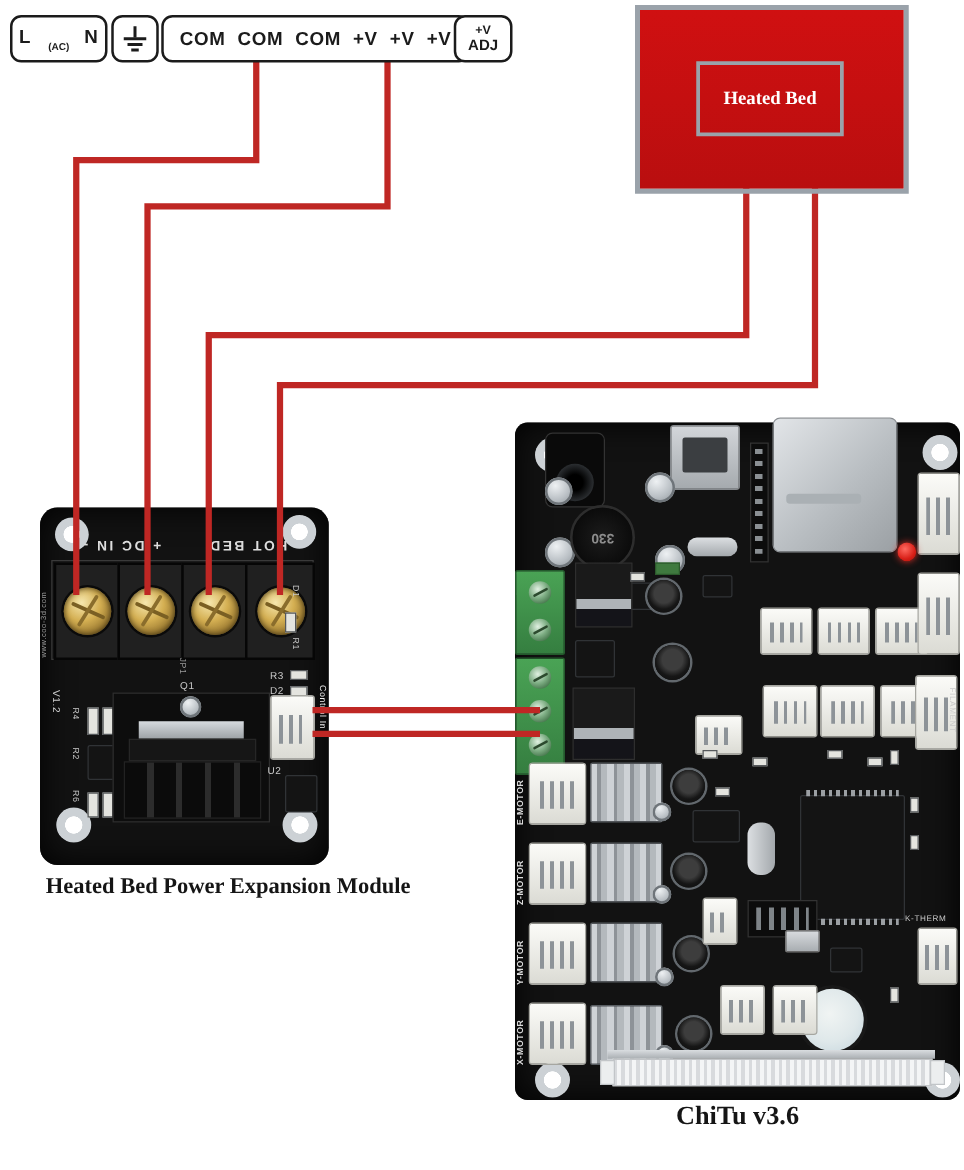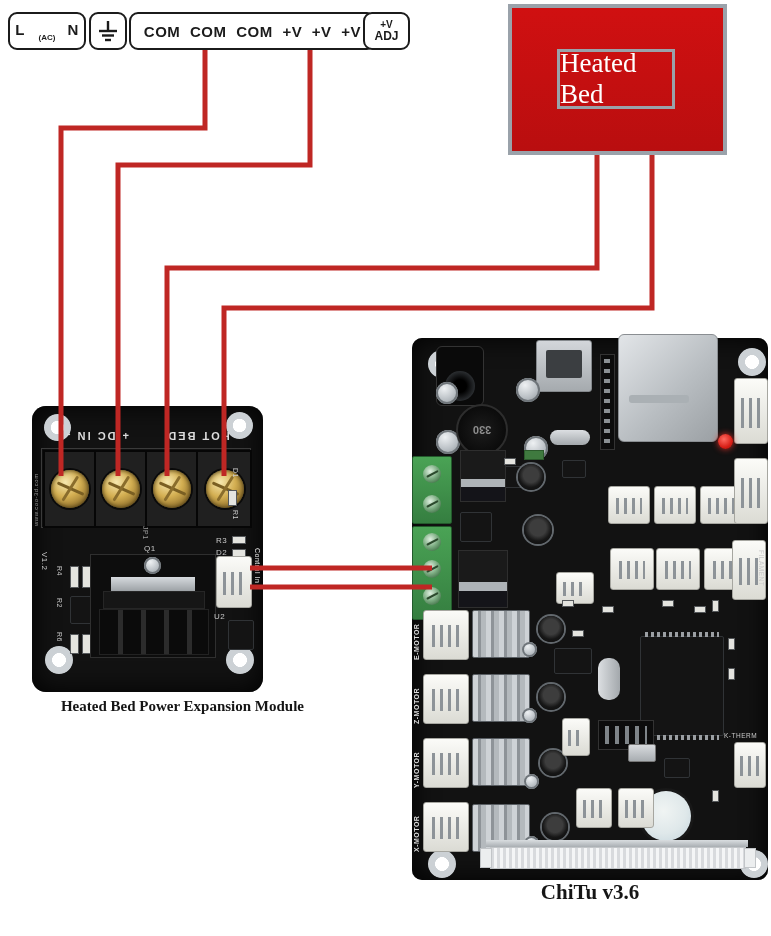--- a/index.html
+++ b/index.html
@@ -6,21 +6,21 @@
   #canvas{position:relative;width:771px;height:936px;background:#fff;overflow:hidden;
           font-family:"Liberation Sans",sans-serif;}
   .abs{position:absolute;}
   
   .psu-box{border:2.5px solid #1b1b1b;border-radius:9px;background:#fff;
            display:flex;align-items:center;justify-content:center;}
   .psu-text{font-weight:bold;color:#1b1b1b;font-size:15px;letter-spacing:.5px;}
   
   #bed{background:linear-gradient(180deg,#d01011,#b90e0f);border:4px solid #9aa2aa;}
   #bed-inner{border:3.5px solid #9aa2aa;display:flex;align-items:center;justify-content:center;}
-  #bed-label{color:#fff;font-family:"Liberation Serif",serif;font-size:27px;font-weight:400;}
+  #bed-label{color:#fff;font-family:"Liberation Serif",serif;font-size:15px;font-weight:700;}
   
   .pcb{background:#121212;box-shadow:inset 0 0 26px #000;}
   .hole{border-radius:50%;background:radial-gradient(circle,#ffffff 0 34%,#ccd1d5 36% 70%,#8f959b 72% 100%);}
   .pcb-label{color:#c9c9c9;font-size:7px;letter-spacing:.5px;white-space:nowrap;}
   .vert{writing-mode:vertical-rl;}
   .vert-up{writing-mode:vertical-rl;transform:rotate(180deg);}
   .flip{transform:rotate(180deg);}
   .chip{background:#141414;border:1px solid #303336;border-radius:2px;}
   .jst{background:linear-gradient(180deg,#fbfbf8,#dbdbd4);border:1px solid #a6a6a0;border-radius:3px;}
   .jst::after{content:"";position:absolute;left:18%;right:18%;top:30%;bottom:24%;
@@ -159,21 +159,21 @@
       <div class="abs" style="left:8px;top:54px;width:108px;height:44px;
            background:repeating-linear-gradient(90deg,#0b0b0b 0 18px,#2c2c2c 18px 23px);border:1px solid #222;"></div>
     </div>
 
     <div class="abs jst" style="left:184px;top:150px;width:34px;height:50px;"></div>
     <div class="abs pcb-label vert" style="left:222px;top:142px;font-size:7px;color:#eee;">Control In</div>
     <div class="abs pcb-label" style="left:182px;top:206px;font-size:8px;">U2</div>
     <div class="abs chip" style="left:196px;top:214px;width:24px;height:28px;"></div>
   </div>
 
-  <div class="abs caption" style="left:10px;top:698px;width:345px;font-size:15px;">Heated Bed Power Expansion Module</div>
+  <div class="abs caption" style="left:10px;top:698px;width:345px;font-size:18px;">Heated Bed Power Expansion Module</div>
 
   <div class="abs pcb z1" style="left:412px;top:338px;width:356px;height:542px;border-radius:10px;">
 
     <div class="abs hole" style="left:16px;top:12px;width:28px;height:28px;"></div>
     <div class="abs hole" style="left:326px;top:10px;width:28px;height:28px;"></div>
     <div class="abs hole" style="left:16px;top:512px;width:28px;height:28px;"></div>
     <div class="abs hole" style="left:328px;top:512px;width:28px;height:28px;"></div>
 
     <div class="abs" style="left:24px;top:8px;width:46px;height:58px;background:#0a0a0a;border:1px solid #333;border-radius:6px;">
       <div class="abs" style="left:8px;top:24px;width:30px;height:30px;border-radius:50%;background:radial-gradient(circle,#000 30%,#2a2d30 70%);"></div>

